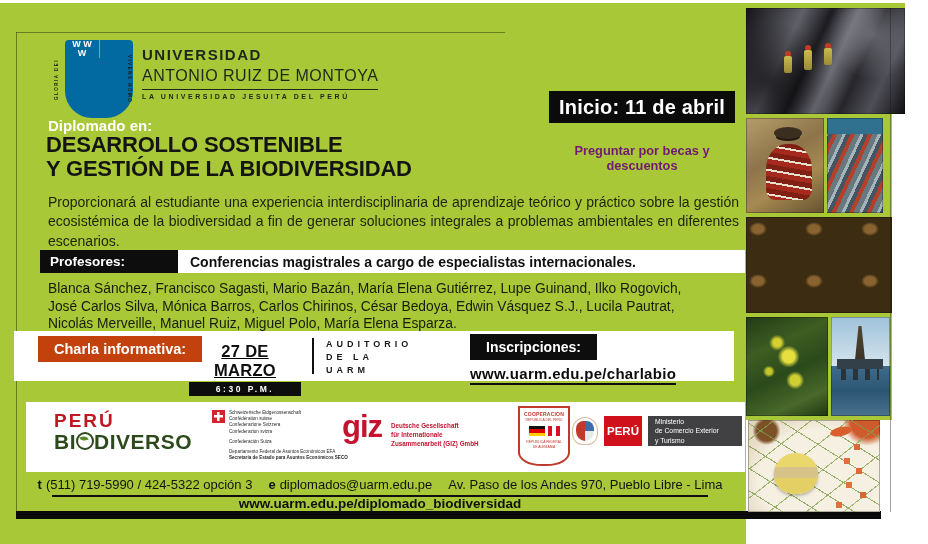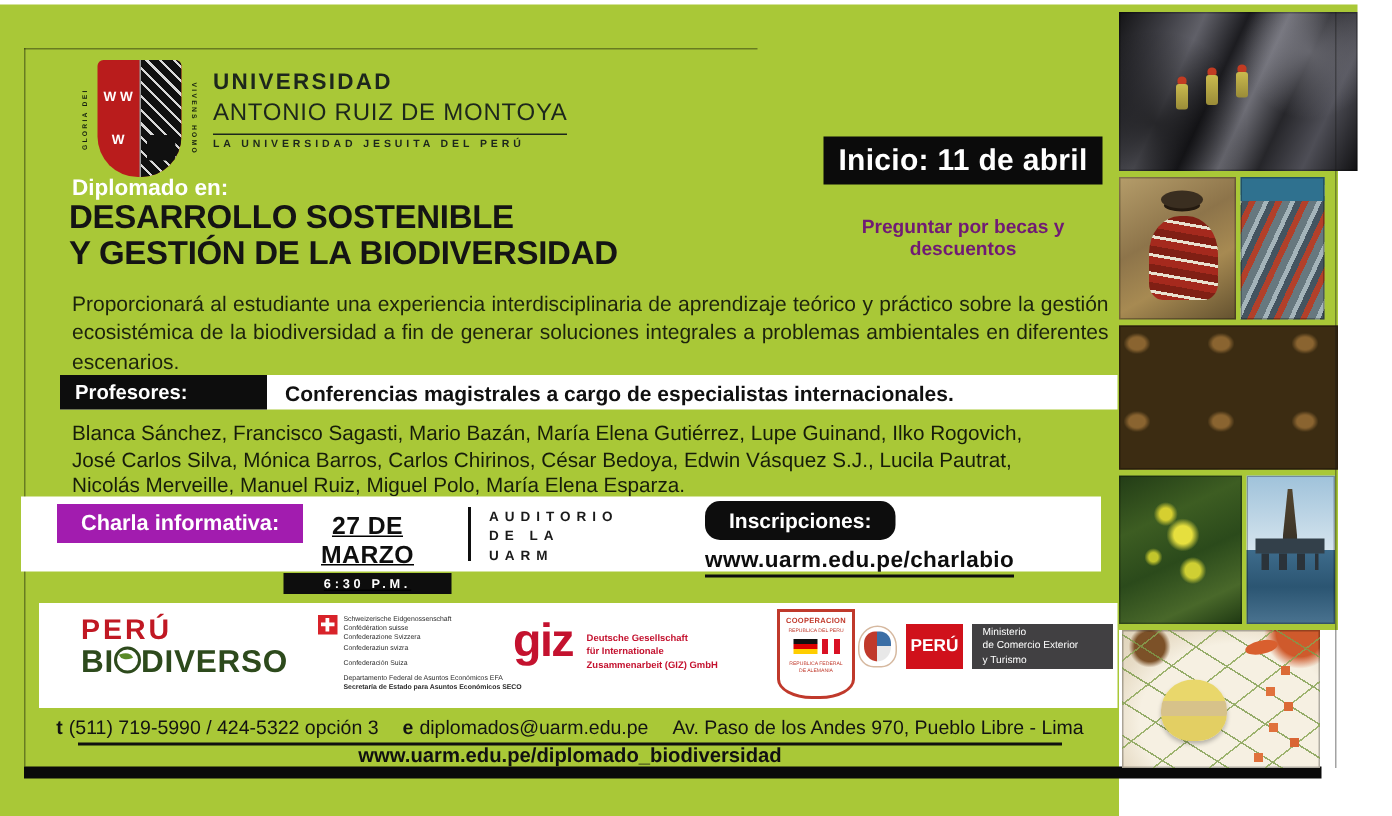--- a/index.html
+++ b/index.html
@@ -16,22 +16,22 @@
   .edge-h{position:absolute;left:16px;top:32px;width:489px;height:1px;background:rgba(40,48,12,.5);}
   .photo-line{position:absolute;left:890px;top:8px;width:1px;height:504px;background:rgba(25,25,25,.40);}
 
   
   .uni{position:absolute;left:54px;top:40px;width:340px;height:80px;}
   .crest{position:absolute;left:0;top:0;width:78px;height:78px;}
   .crest-motto{position:absolute;top:4px;bottom:4px;width:9px;font-size:4.5px;letter-spacing:1.5px;
                color:#14200e;writing-mode:vertical-rl;text-align:center;font-weight:700;}
   .motto-left{left:0;transform:rotate(180deg);}
   .motto-right{right:0;}
-  .crest-shield{position:absolute;left:11px;top:0;width:56px;height:78px;background:#b91c1c;
-                border-radius:4px 4px 27px 27px;overflow:hidden;display:flex;}
+  .crest-shield{position:absolute;left:11px;top:0;width:68px;height:78px;background:#0369a1;
+                border-radius:4px 4px 27px 27px;overflow:hidden;display:flex;flex-direction:column;}
   .crest-left{width:50%;display:flex;flex-direction:column;align-items:center;justify-content:space-evenly;
               color:#fff;font-size:9px;font-weight:700;border-right:1px solid #9a9a9a;line-height:1;}
   .crest-right{width:50%;background:
       linear-gradient(#101010,#101010) 50% 82%/70% 22% no-repeat,
       repeating-linear-gradient(45deg,#101010 0 5px,#d8d8d8 5px 6.5px);}
   .uni-text{position:absolute;left:88px;top:6px;color:#1d271c;}
   .uni-name1{font-size:15px;font-weight:700;letter-spacing:1.5px;}
   .uni-name2{font-size:16px;font-weight:400;letter-spacing:.5px;margin-top:4px;padding-bottom:4px;
              border-bottom:1.5px solid #1d271c;display:inline-block;}
   .uni-tagline{font-size:7px;letter-spacing:2.6px;margin-top:3px;font-weight:700;}
@@ -53,32 +53,32 @@
   .prof-band{position:absolute;left:40px;top:250px;width:705px;height:23px;background:#fff;
              display:flex;align-items:stretch;}
   .prof-label{width:138px;box-sizing:border-box;background:#0d0d0d;color:#fff;font-weight:700;
               font-size:13.5px;display:flex;align-items:center;padding-left:10px;}
   .prof-head{font-size:14px;font-weight:700;color:#101010;display:flex;align-items:center;padding-left:12px;}
   .names{position:absolute;left:48px;top:280px;width:662px;margin:0;font-size:13.8px;
          line-height:1.28;color:#171d0a;}
 
   
   .charla-band{position:absolute;left:14px;top:331px;width:720px;height:50px;background:#fff;}
-  .charla-label{position:absolute;left:24px;top:5px;height:26px;background:#a21caf;color:#fff;
+  .charla-label{position:absolute;left:24px;top:5px;height:26px;background:#c2410c;color:#fff;
                 font-size:14.5px;font-weight:700;display:flex;align-items:center;padding:0 16px;}
   .date-wrap{position:absolute;left:175px;top:11px;width:112px;text-align:center;text-decoration:underline;}
   .date{font-size:16.5px;font-weight:700;color:#0f0f0f;letter-spacing:.3px;}
   .time{margin-top:2px;background:#0d0d0d;color:#fff;font-size:8.5px;font-weight:700;
         letter-spacing:2.5px;padding:2px 0;}
   .venue-sep{position:absolute;left:298px;top:7px;width:2px;height:36px;background:#0f0f0f;}
   .venue{position:absolute;left:312px;top:7px;font-size:9px;font-weight:700;letter-spacing:4px;
          line-height:1.45;color:#1a1a1a;}
   .insc{position:absolute;left:456px;top:3px;}
   .insc-label{display:inline-block;background:#0d0d0d;color:#fff;font-size:14px;font-weight:700;
-              padding:5px 16px;border-radius:10px;}
+              padding:5px 16px;}
   .insc-url{margin-top:5px;display:inline-block;font-size:15px;font-weight:700;color:#0d0d0d;
             border-bottom:2.5px solid #0d0d0d;padding-bottom:1px;letter-spacing:.3px;}
 
   
   .sponsor-band{position:absolute;left:26px;top:402px;width:719px;height:70px;background:#fff;}
   .pb{position:absolute;left:28px;top:9px;line-height:1.05;}
   .pb1{font-size:19px;font-weight:700;letter-spacing:2px;color:#c01823;}
   .pb2{font-size:21px;font-weight:700;color:#2d4a1c;letter-spacing:.5px;}
   .leaf-o{display:inline-block;width:14px;height:14px;border:2.5px solid #2d4a1c;border-radius:50%;
           position:relative;vertical-align:-1px;}

